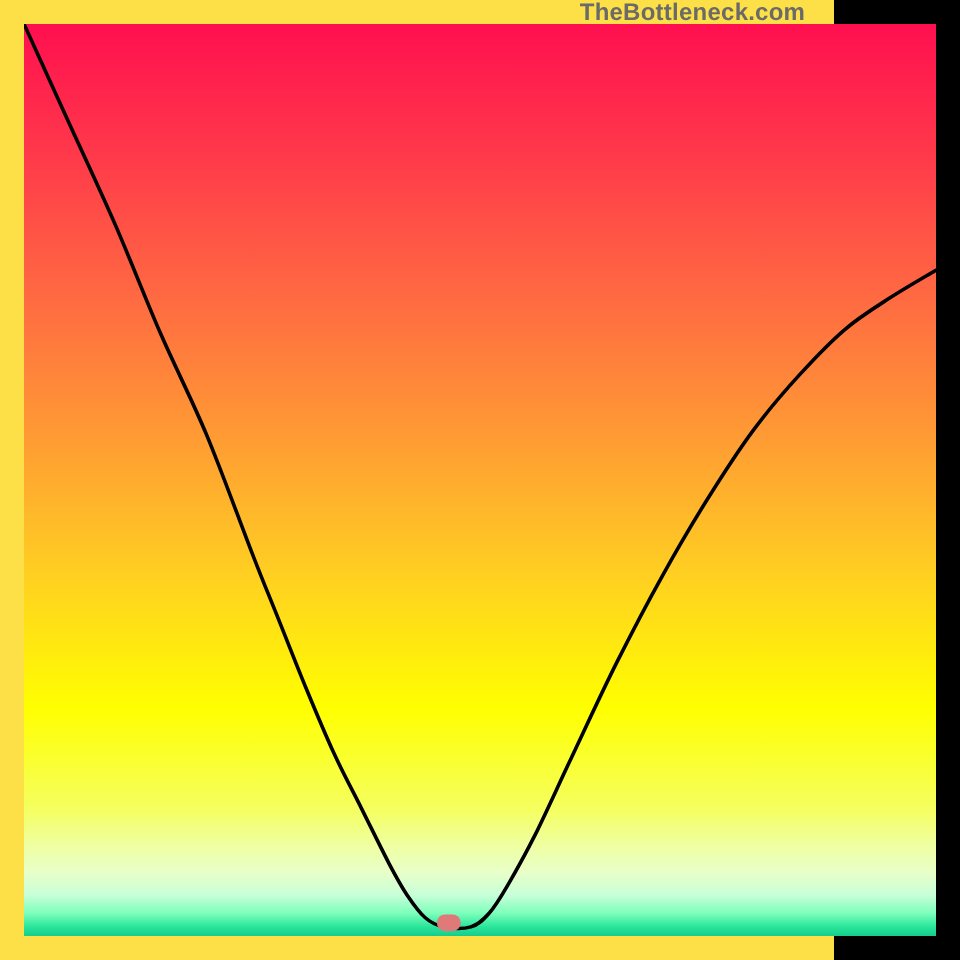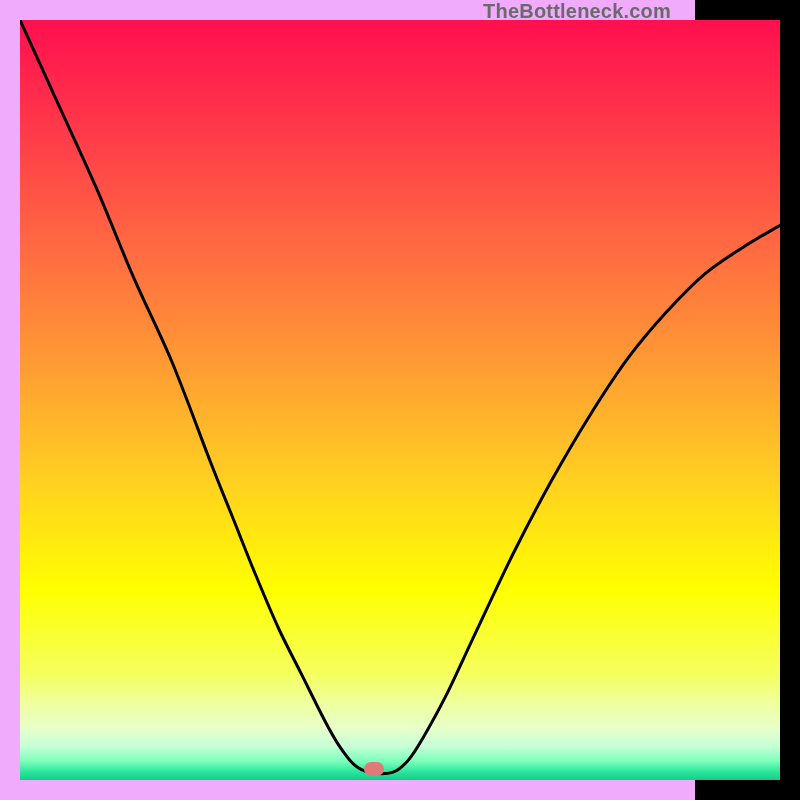--- a/index.html
+++ b/index.html
@@ -9,21 +9,21 @@
     height: 800px;
     background: #000;
     overflow: hidden;
   }
   .frame {
     position: absolute;
     left: 0;
     top: 0;
     width: 695px;
     height: 800px;
-    background: #f0abfc;
+    background: #fde047;
   }
   .plot {
     position: absolute;
     left: 20px;
     top: 20px;
     width: 760px;
     height: 760px;
     overflow: hidden;
   }
   .gradient {

